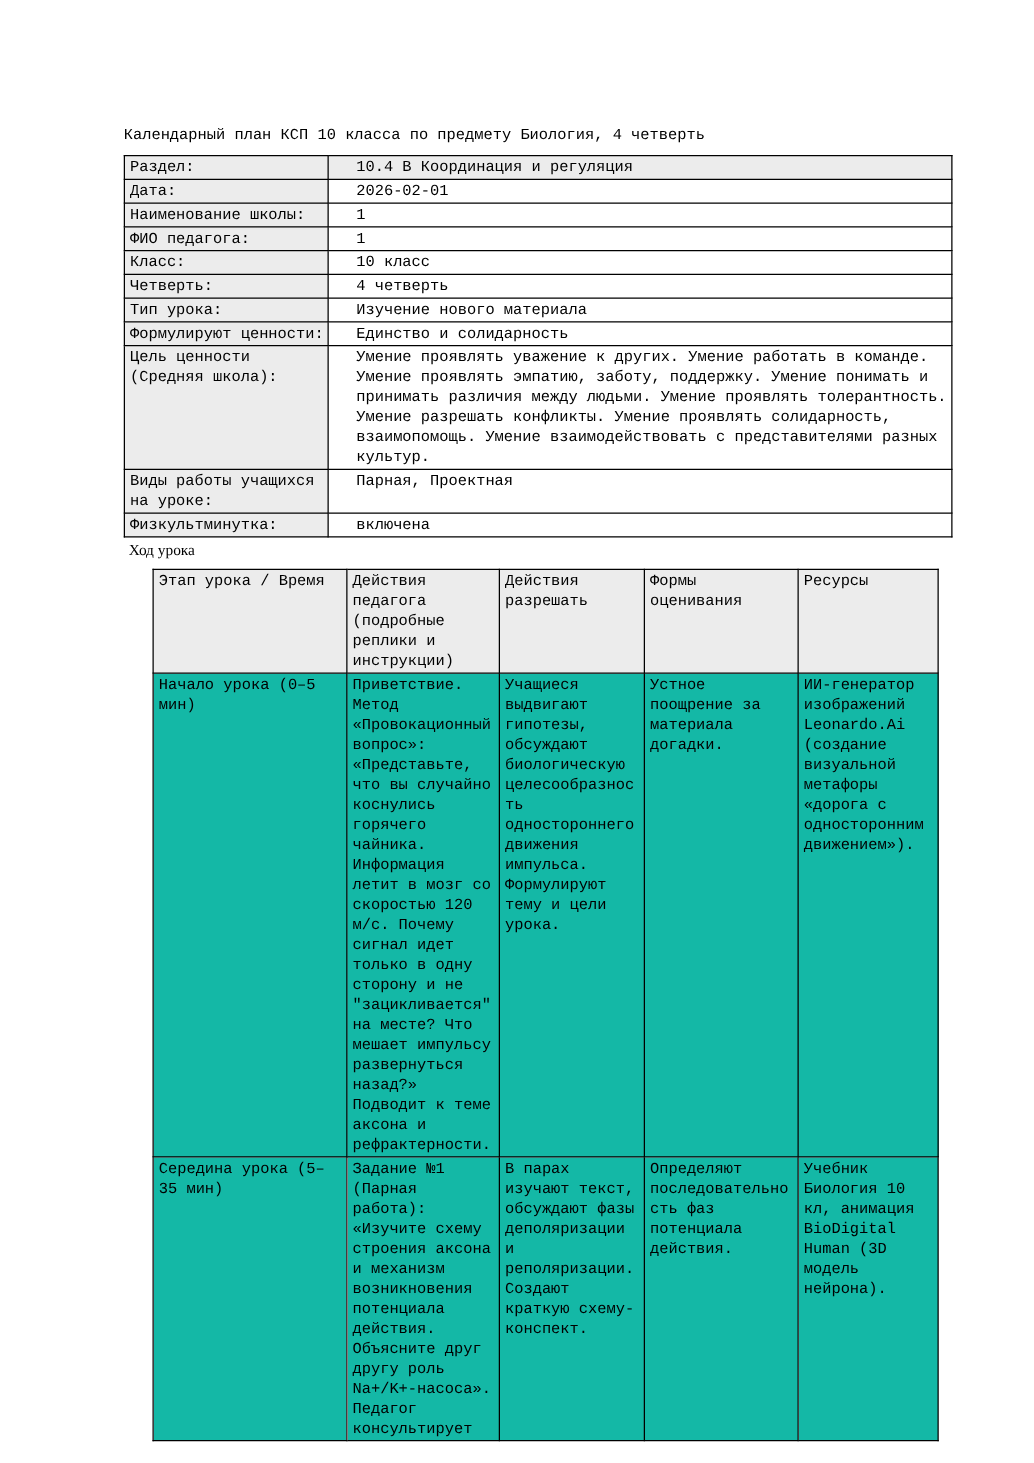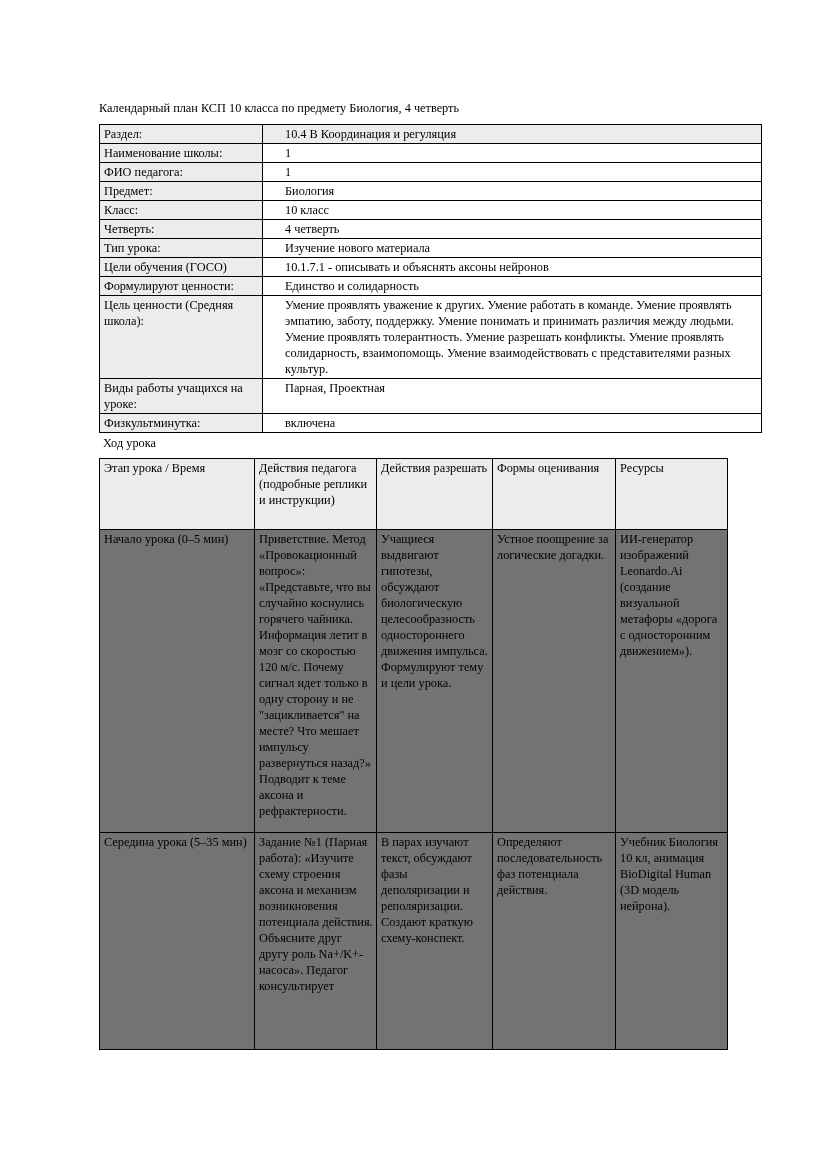--- a/index.html
+++ b/index.html
@@ -19,26 +19,28 @@
     width: 827px;
     height: 1170px;
     box-sizing: border-box;
     padding: 100px 99px 0 99px;
   }
   .doc-title {
     font-size: 12.3px;
     line-height: 16px;
     margin: 0 0 8px 0;
     white-space: nowrap;
+    font-family: Liberation Mono, monospace;
   }
   table {
     border-collapse: collapse;
     table-layout: fixed;
     width: 628px;
     font-size: 12.3px;
+    font-family: Liberation Mono, monospace;
   }
   table td {
     border: 1px solid #000000;
     vertical-align: top;
     padding: 1px 3px 1px 4px;
     line-height: 16px;
     word-wrap: break-word;
     overflow-wrap: break-word;
     word-break: break-word;
     hyphens: none;
@@ -46,77 +48,73 @@
   
   .info-table .k { width: 155px; background: #ececec; }
   .info-table .v { width: 473px; padding-left: 22px; }
   .info-table tr.shaded .v { background: #ececec; }
   .section-label {
     font-size: 12.3px;
     line-height: 16px;
     margin: 2px 0 7px 4px;
   }
   
-  .flow-table { width: 628px; }
+  .flow-table { width: 628px; margin-left: 23px; }
   .flow-table col.c0 { width: 155px; }
   .flow-table col.c1 { width: 122px; }
   .flow-table col.c2 { width: 116px; }
   .flow-table col.c3 { width: 123px; }
   .flow-table col.c4 { width: 112px; }
   .flow-table thead td {
     background: #ececec;
     height: 68px;
   }
-  .flow-table tbody td { background: #737373; }
+  .flow-table tbody td { background: #14b8a6; }
   .clip-row td {
     height: 214px;
     overflow: hidden;
   }
   .row1 td { height: 300px; }
 </style>
 </head>
 <body>
 
 <div class="page">
 
   <div class="doc-title">Календарный план КСП 10 класса по предмету Биология, 4 четверть</div>
 
   <table class="info-table">
     <tbody>
         <tr class="shaded">
           <td class="k">Раздел:</td>
           <td class="v">10.4 В Координация и регуляция</td>
         </tr>
         <tr>
+          <td class="k">Дата:</td>
+          <td class="v">2026-02-01</td>
+        </tr>
+        <tr>
           <td class="k">Наименование школы:</td>
           <td class="v">1</td>
         </tr>
         <tr>
           <td class="k">ФИО педагога:</td>
           <td class="v">1</td>
-        </tr>
-        <tr>
-          <td class="k">Предмет:</td>
-          <td class="v">Биология</td>
         </tr>
         <tr>
           <td class="k">Класс:</td>
           <td class="v">10 класс</td>
         </tr>
         <tr>
           <td class="k">Четверть:</td>
           <td class="v">4 четверть</td>
         </tr>
         <tr>
           <td class="k">Тип урока:</td>
           <td class="v">Изучение нового материала</td>
-        </tr>
-        <tr>
-          <td class="k">Цели обучения (ГОСО)</td>
-          <td class="v">10.1.7.1 - описывать и объяснять аксоны нейронов</td>
         </tr>
         <tr>
           <td class="k">Формулируют ценности:</td>
           <td class="v">Единство и солидарность</td>
         </tr>
         <tr>
           <td class="k">Цель ценности (Средняя школа):</td>
           <td class="v">Умение проявлять уважение к других. Умение работать в команде. Умение проявлять эмпатию, заботу, поддержку. Умение понимать и принимать различия между людьми. Умение проявлять толерантность. Умение разрешать конфликты. Умение проявлять солидарность, взаимопомощь. Умение взаимодействовать с представителями разных культур.</td>
         </tr>
         <tr>
@@ -147,21 +145,21 @@
           <td>Действия разрешать</td>
           <td>Формы оценивания</td>
           <td>Ресурсы</td>
         </tr>
       </thead>
     <tbody>
         <tr class="row1">
           <td>Начало урока (0–5 мин)</td>
           <td>Приветствие. Метод «Провокационный вопрос»: «Представьте, что вы случайно коснулись горячего чайника. Информация летит в мозг со скоростью 120 м/с. Почему сигнал идет только в одну сторону и не "зацикливается" на месте? Что мешает импульсу развернуться назад?» Подводит к теме аксона и рефрактерности.</td>
           <td>Учащиеся выдвигают гипотезы, обсуждают биологическую целесообразность одностороннего движения импульса. Формулируют тему и цели урока.</td>
-          <td>Устное поощрение за логические догадки.</td>
+          <td>Устное поощрение за материала догадки.</td>
           <td>ИИ-генератор изображений Leonardo.Ai (создание визуальной метафоры «дорога с односторонним движением»).</td>
         </tr>
         <tr class="clip-row">
           <td>Середина урока (5–35 мин)</td>
           <td>Задание №1 (Парная работа): «Изучите схему строения аксона и механизм возникновения потенциала действия. Объясните друг другу роль Na+/K+-насоса». Педагог консультирует</td>
           <td>В парах изучают текст, обсуждают фазы деполяризации и реполяризации. Создают краткую схему-конспект.</td>
           <td>Определяют последовательность фаз потенциала действия.</td>
           <td>Учебник Биология 10 кл, анимация BioDigital Human (3D модель нейрона).</td>
         </tr>
       </tbody>

